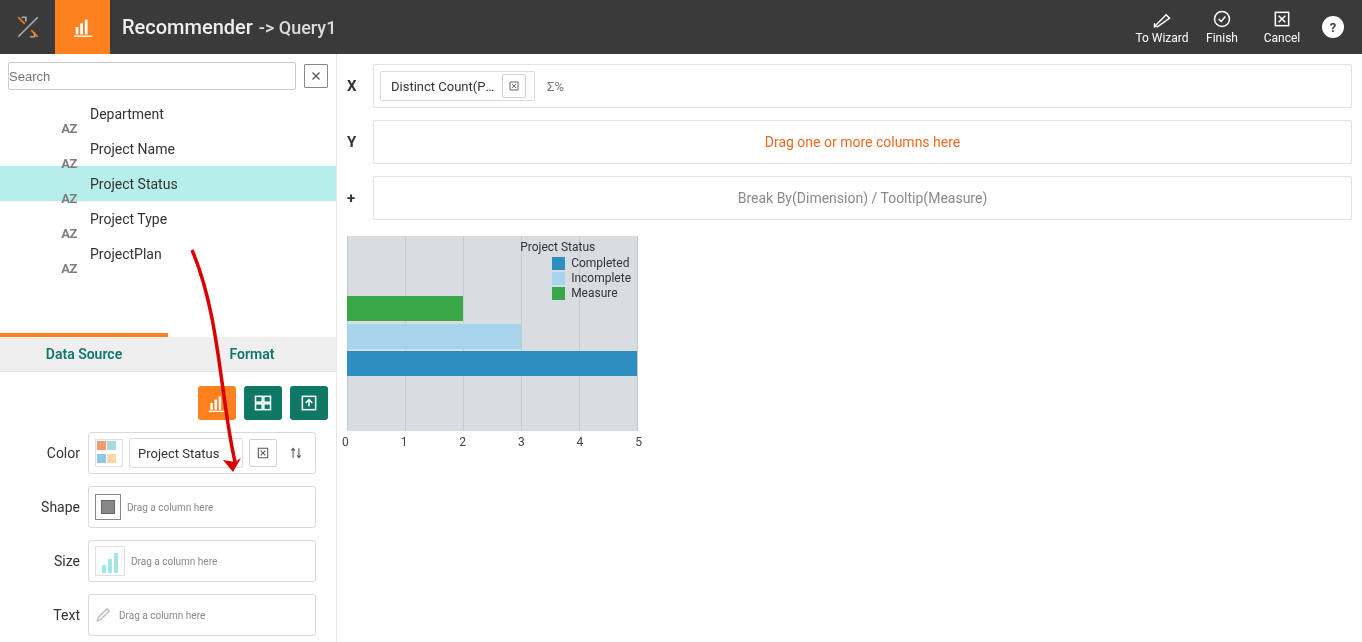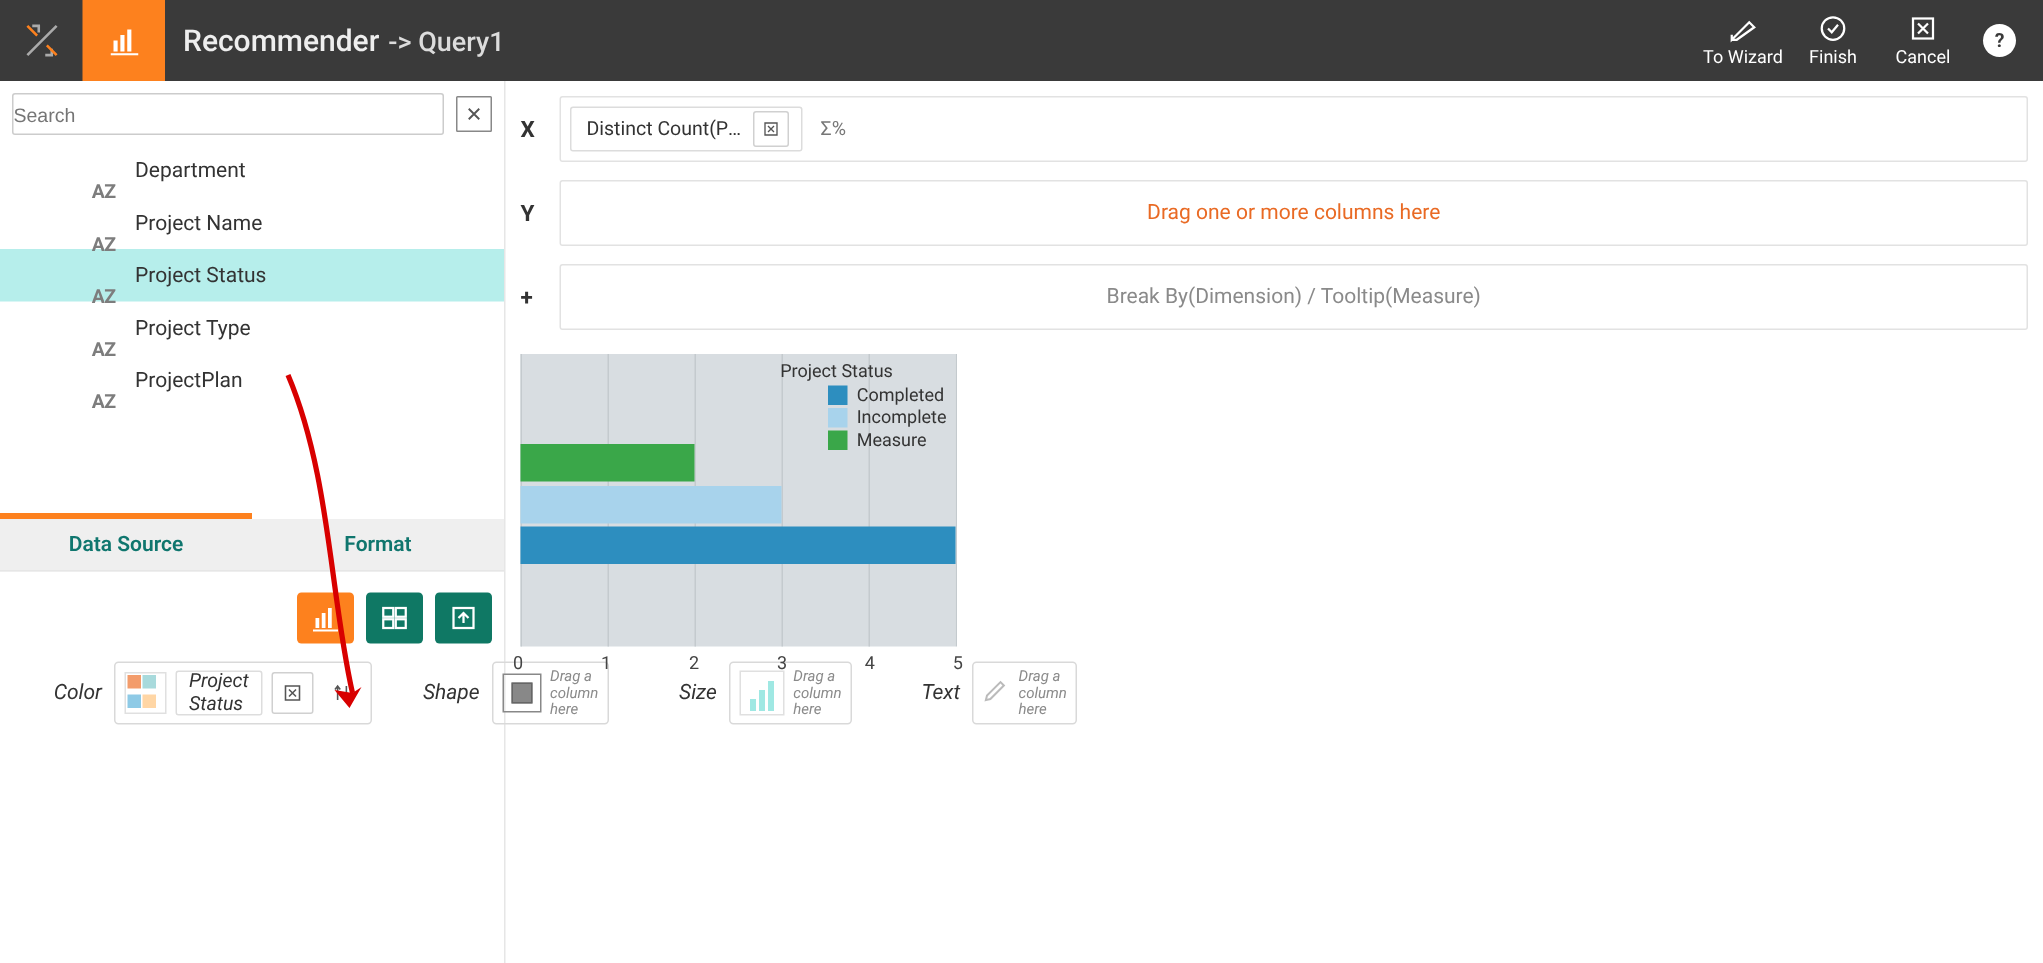--- a/index.html
+++ b/index.html
@@ -75,21 +75,21 @@
     font-size: 14px; font-weight: 600; color: #0f766e; cursor: pointer;
   }
   .sub-tabs div.active { background:#efefef; }
   .viz-row { display: flex; gap: 8px; justify-content: flex-end; padding: 14px 8px 6px 8px; }
   .viz-btn {
     width: 38px; height: 34px; border-radius: 3px; display:flex; align-items:center; justify-content:center; cursor:pointer;
   }
   .viz-btn.orange { background:#fd811e; }
   .viz-btn.teal { background:#0f7864; }
 
-  .ds-rows { padding: 6px 8px; display:flex; gap: 12px; font-style: italic;}
+  .ds-rows { padding: 6px 20px; display:flex; flex-direction:column; gap: 12px;}
   .ds-row { display:flex; align-items:center; gap: 8px;}
   .ds-row .lbl { width: 60px; text-align:right; font-size:14px; color:#333; }
   .well {
     flex:1; height:40px; border:1px solid #d9d9d9; border-radius:3px;
     display:flex; align-items:center; padding: 0 6px; gap:6px;
   }
   .well .chip {
     flex:1; height:28px; border:1px solid #ddd; border-radius:2px; display:flex; align-items:center;
     padding: 0 8px; font-size:13px; color:#333;
   }

